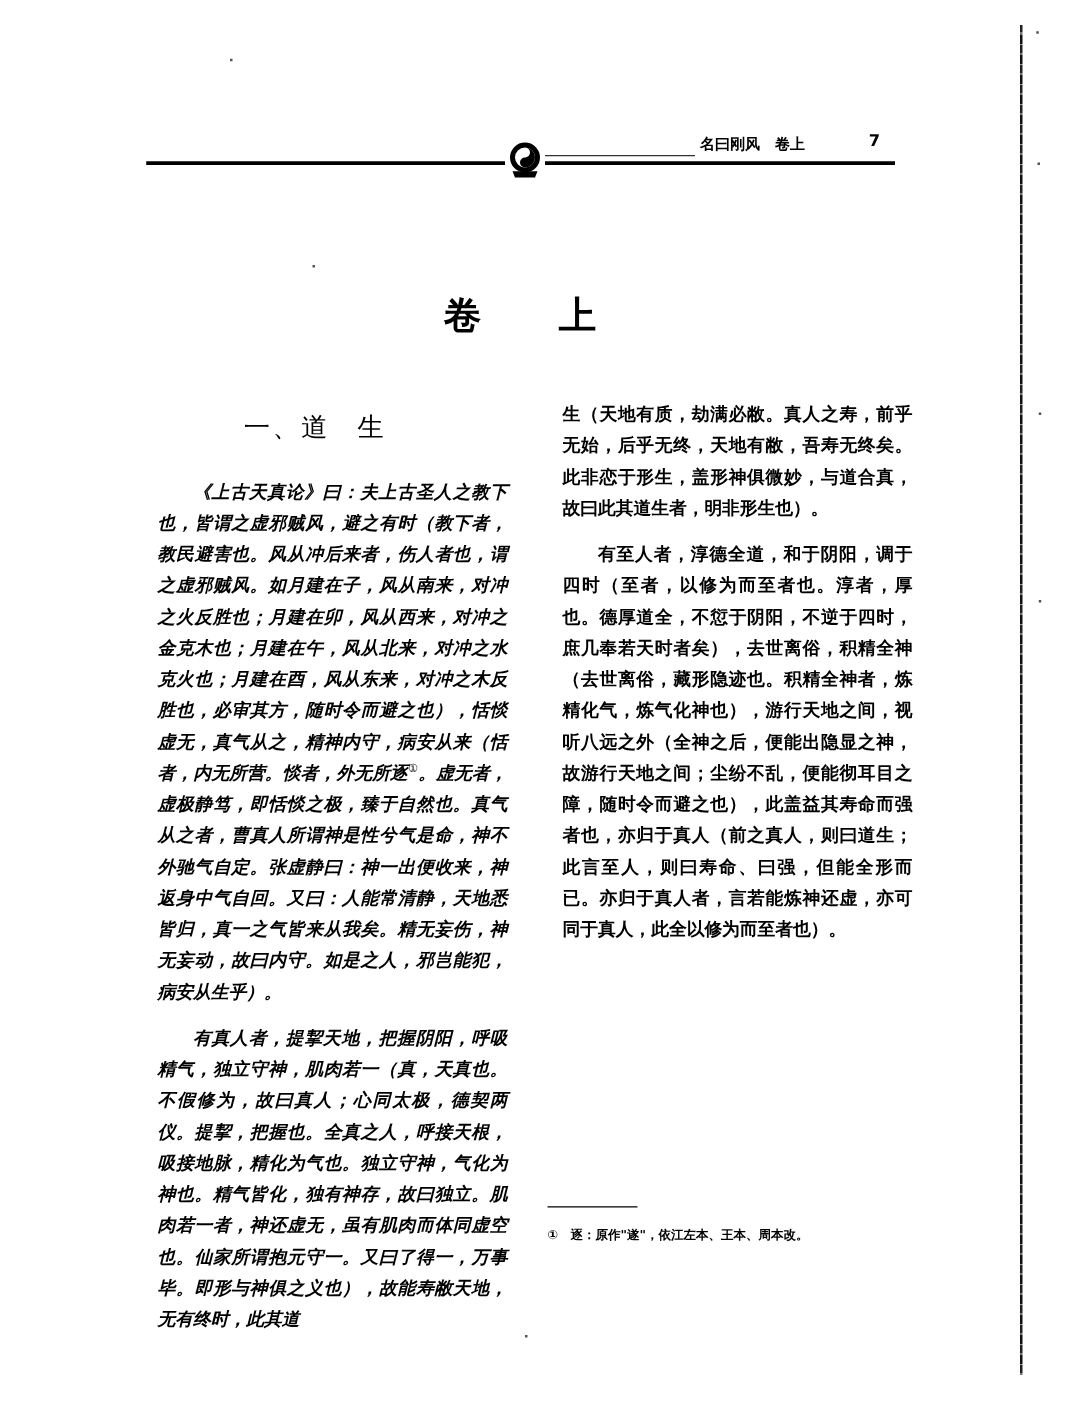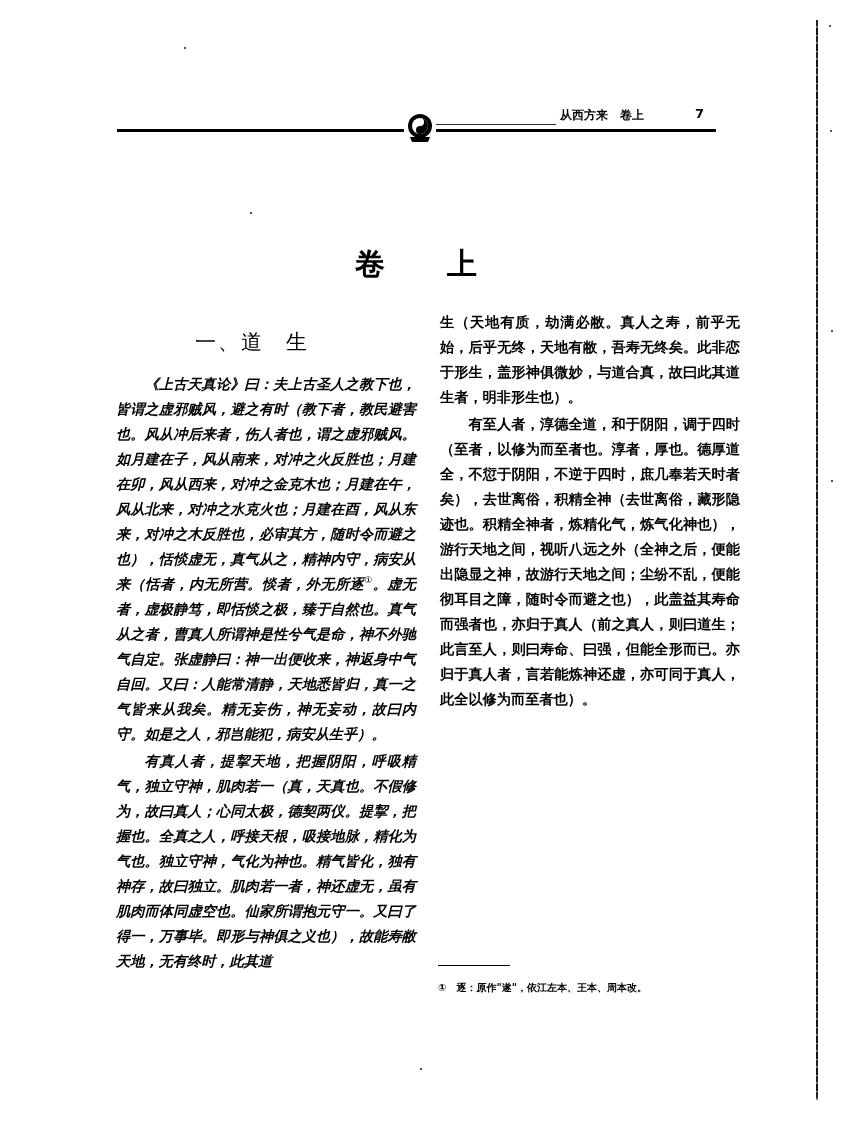--- a/index.html
+++ b/index.html
@@ -10,31 +10,31 @@
   
   .header-rule-left { position: absolute; left: 117px; top: 129px; width: 287px; height: 3px; background: #000; }
   .header-rule-right { position: absolute; left: 436px; top: 129px; width: 280px; height: 3px; background: #000; }
   .header-rule-right-thin { position: absolute; left: 436px; top: 124px; width: 120px; height: 1px; background: #333; }
   .emblem { position: absolute; left: 406px; top: 113px; width: 28px; height: 32px; }
   .running-head { position: absolute; left: 560px; top: 107px; font-size: 12px; font-weight: bold; letter-spacing: 0px; }
   .running-head .vol { margin-left: 12px; text-align: right; }
   .page-number { position: absolute; left: 695px; top: 106px; font-size: 13px; font-weight: bold; }
 
   
-  .chapter-title { position: absolute; top: 244px; left: 355px; font-family: "DejaVu Serif", serif;
+  .chapter-title { position: absolute; top: 232px; left: 355px; font-family: "DejaVu Serif", serif;
                    font-size: 30px; font-weight: bold; letter-spacing: 0; }
   .chapter-title span { display: inline-block; }
   .chapter-title .c2 { margin-left: 62px; }
 
   
   .col { position: absolute; width: 304px; font-size: 14.2px; line-height: 25px; font-weight: bold;
          text-align: justify; }
   .col-left { left: 114px; top: 370px; font-style: italic; }
   .col-right { left: 438px; top: 308px; }
-  .col p { margin: 2px; text-indent: 0; }
+  .col p { margin: 12px; text-indent: 0; }
   .col p.indent { text-indent: 2em; }
 
   .section-title { position: absolute; left: 195px; top: 328px; font-size: 21px; font-weight: normal; letter-spacing: 2px; }
   .section-title .sp { margin-left: 22px; }
 
   sup.note { font-size: 9px; vertical-align: super; line-height: 0; font-weight: normal; }
 
   
   .footnote-rule { position: absolute; left: 438px; top: 965px; width: 72px; height: 1px; background: #000; }
   .footnote { position: absolute; left: 438px; top: 981px; font-size: 10px; font-weight: bold; }
@@ -55,21 +55,21 @@
   <div class="header-rule-right"></div>
   <svg class="emblem" viewBox="0 0 28 32">
     <ellipse cx="14" cy="13" rx="12" ry="12" fill="#000"></ellipse>
     <circle cx="14" cy="13" r="8" fill="#fff"></circle>
     <path d="M14 5 A4 4 0 0 1 14 13 A4 4 0 0 0 14 21 A8 8 0 0 0 14 5 Z" fill="#000"></path>
     <circle cx="14" cy="9" r="1.5" fill="#fff"></circle>
     <circle cx="14" cy="17" r="1.5" fill="#000"></circle>
     <path d="M4 24 L24 24 L22 29 L6 29 Z" fill="#000"></path>
   </svg>
   <div class="running-head">
-    <span>从西方来</span><span class="vol">卷上</span>
+    <span>名曰刚风</span><span class="vol">卷上</span>
   </div>
   <div class="page-number">7</div>
 
   <div class="chapter-title">
     <span>卷</span><span class="c2">上</span>
   </div>
 
   <div class="section-title">
     <span>一、</span><span>道</span><span class="sp">生</span>
   </div>

